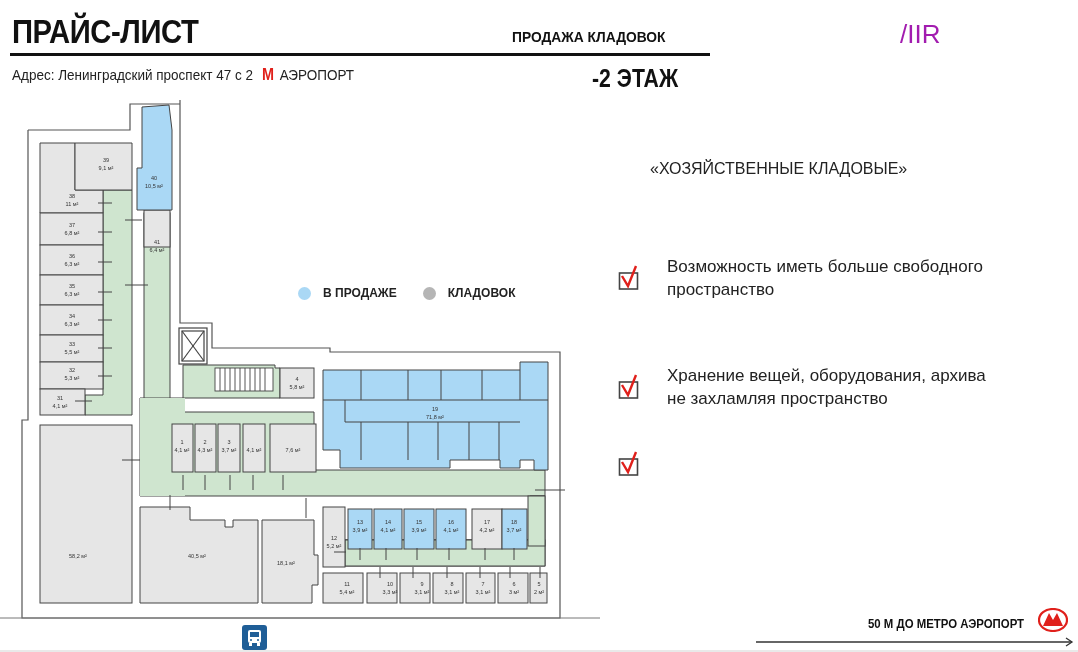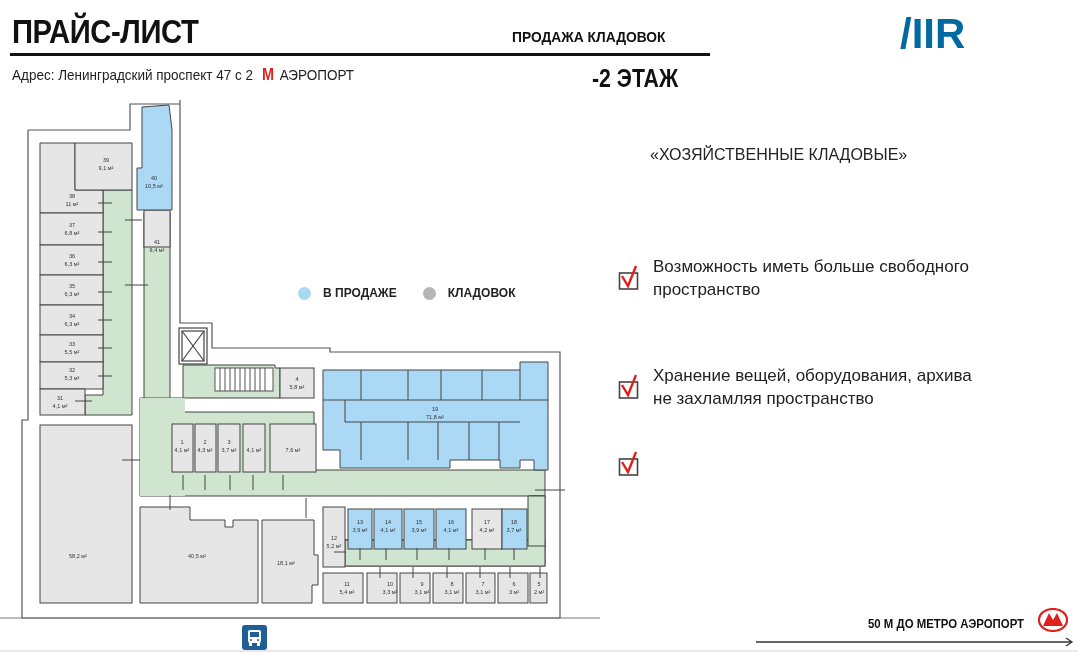--- a/index.html
+++ b/index.html
@@ -8,29 +8,29 @@
 
   .title { position: absolute; left: 12px; top: 12px; font-size: 34px; font-weight: 700; letter-spacing: -0.5px; transform: scaleX(0.86); transform-origin: left top; color: #111; }
   .title-rule { position: absolute; left: 10px; top: 53px; width: 700px; height: 3px; background: #111; }
   .address { position: absolute; left: 12px; top: 66px; font-size: 15px; color: #222; transform: scaleX(0.9); transform-origin: left top; white-space: nowrap; }
   .address .metro { color: #e0201b; font-weight: 700; font-size: 16px; margin: 0 2px 0 6px; }
   .address .station { color: #222; }
 
   .sale-label { position: absolute; left: 512px; top: 28px; font-size: 15px; font-weight: 700; transform: scaleX(0.92); transform-origin: left top; color: #111; }
   .floor-label { position: absolute; left: 592px; top: 64px; font-size: 25px; font-weight: 700; transform: scaleX(0.85); transform-origin: left top; color: #111; }
 
-  .logo { position: absolute; left: 900px; top: 14px; font-size: 42px; line-height: 40px; font-weight: 700; color: #0369a1; letter-spacing: 0px; }
+  .logo { position: absolute; left: 900px; top: 14px; font-size: 26px; line-height: 40px; font-weight: 400; color: #a21caf; letter-spacing: 0px; }
   .logo .l1 { display: block; margin-left: 0px; }
   .logo .l2 { display: block; margin-left: 10px; }
 
-  .section-title { position: absolute; left: 650px; top: 146px; font-size: 16px; color: #222; }
+  .section-title { position: absolute; left: 650px; top: 160px; font-size: 16px; color: #222; }
 
   .benefit { position: absolute; left: 618px; display: flex; align-items: center; }
   .benefit .check { width: 26px; height: 26px; flex: none; }
-  .benefit .txt { margin-left: 9px; font-size: 17px; line-height: 23px; color: #222; }
+  .benefit .txt { margin-left: 23px; font-size: 17px; line-height: 23px; color: #222; }
   .b1 { top: 255px; }
   .b2 { top: 364px; }
   .b3 { top: 451px; }
 
   .legend { position: absolute; left: 298px; top: 286px; display: flex; align-items: center; font-size: 12px; font-weight: 700; color: #222; }
   .legend .dot { width: 13px; height: 13px; border-radius: 50%; display: inline-block; margin-right: 12px; }
   .legend .item { display: flex; align-items: center; margin-right: 26px; }
 
   .metro-dist { position: absolute; left: 868px; top: 617px; font-size: 12px; font-weight: 700; color: #111; transform: scaleX(0.95); transform-origin: left top; }
   .metro-logo { position: absolute; left: 1038px; top: 608px; width: 30px; height: 24px; }

